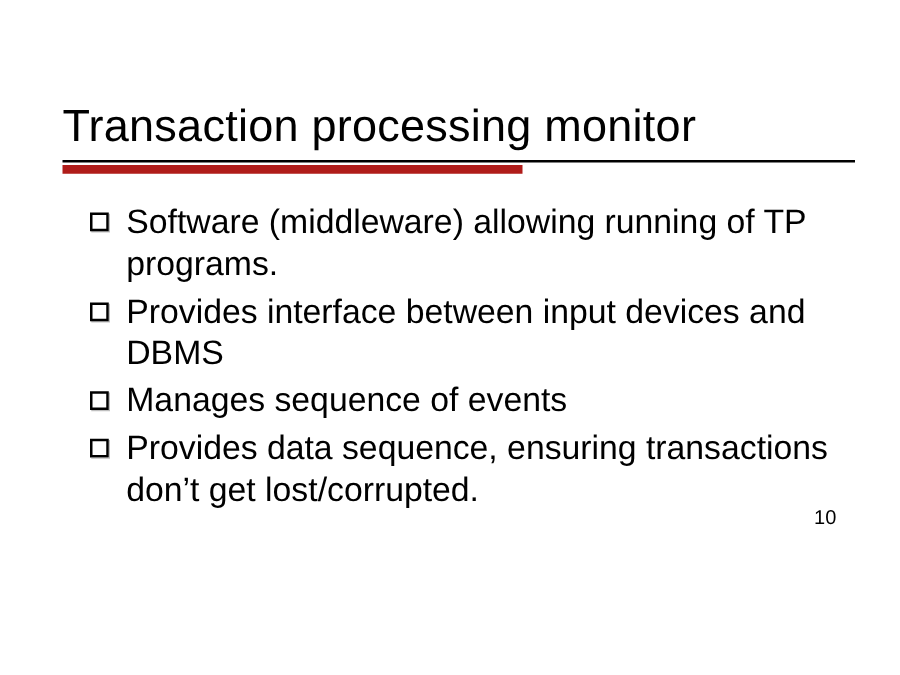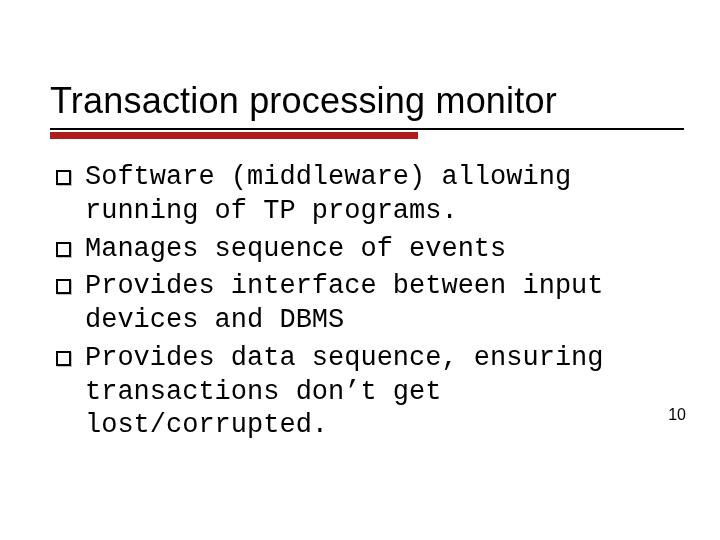--- a/index.html
+++ b/index.html
@@ -36,22 +36,21 @@
   }
   .rule-red {
     height: 7px;
     background: #b01c1a;
     width: 58%;
     margin-top: 2px;
   }
   .bullets {
     list-style: none;
     padding: 0 0 0 6px;
-    margin: 0;
-    font-family: Liberation Mono, monospace;
+    margin: 16px;
   }
   .bullets li {
     display: flex;
     align-items: flex-start;
     margin-bottom: 4px;
   }
   .bullet-box {
     flex: 0 0 auto;
     width: 15px;
     height: 15px;
@@ -61,21 +60,21 @@
     box-sizing: border-box;
     box-shadow: 1px 1px 0 rgba(0,0,0,0.25);
   }
   .bullet-text {
     font-size: 27px;
     line-height: 1.25;
     color: #000;
   }
   .page-number {
     position: absolute;
-    right: 34px;
+    right: 51px;
     bottom: 28px;
     font-size: 16px;
     color: #000;
   }
 </style>
 </head>
 <body>
 
 <div class="slide">
   <h1 class="title">Transaction processing monitor</h1>
@@ -83,25 +82,25 @@
     <div class="rule-black"></div>
     <div class="rule-red"></div>
   </div>
   <ul class="bullets">
     <li>
       <span class="bullet-box"></span>
       <span class="bullet-text">Software (middleware) allowing running of TP programs.</span>
     </li>
     <li>
       <span class="bullet-box"></span>
-      <span class="bullet-text">Manages sequence of events</span>
+      <span class="bullet-text">Provides interface between input devices and DBMS</span>
     </li>
     <li>
       <span class="bullet-box"></span>
-      <span class="bullet-text">Provides interface between input devices and DBMS</span>
+      <span class="bullet-text">Manages sequence of events</span>
     </li>
     <li>
       <span class="bullet-box"></span>
       <span class="bullet-text">Provides data sequence, ensuring transactions don’t get lost/corrupted.</span>
     </li>
   </ul>
   <div class="page-number">10</div>
 </div>
 
 </body></html>

